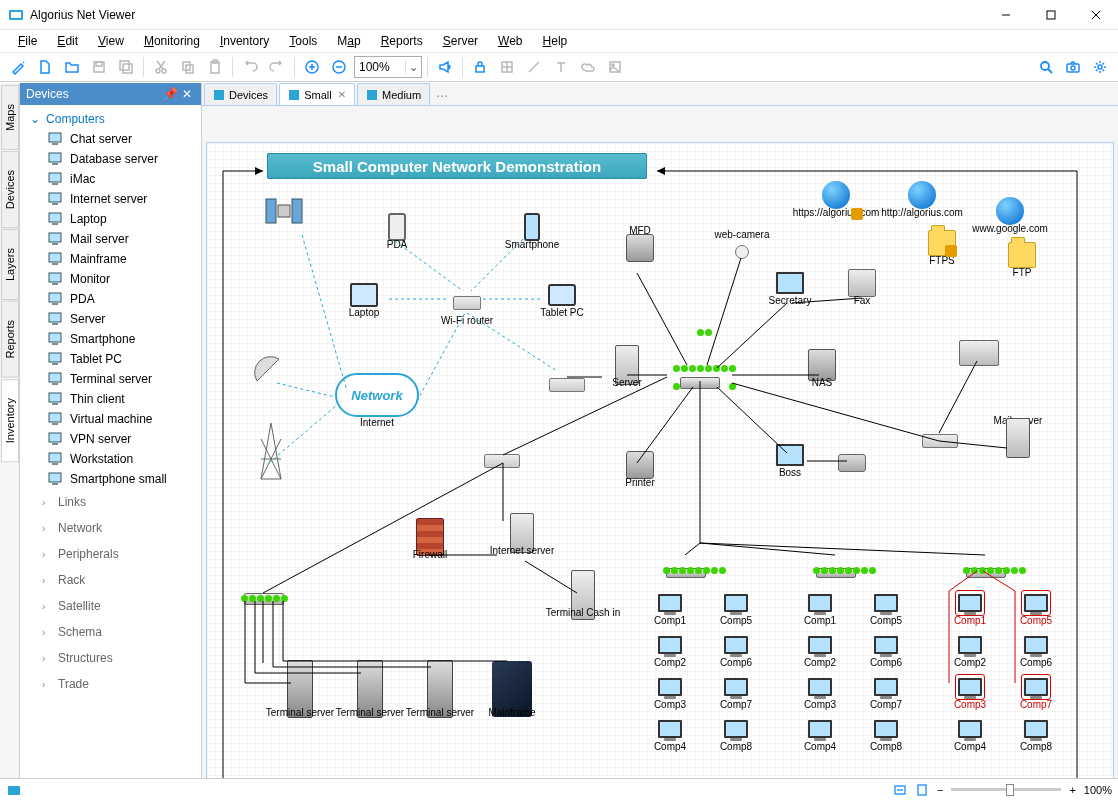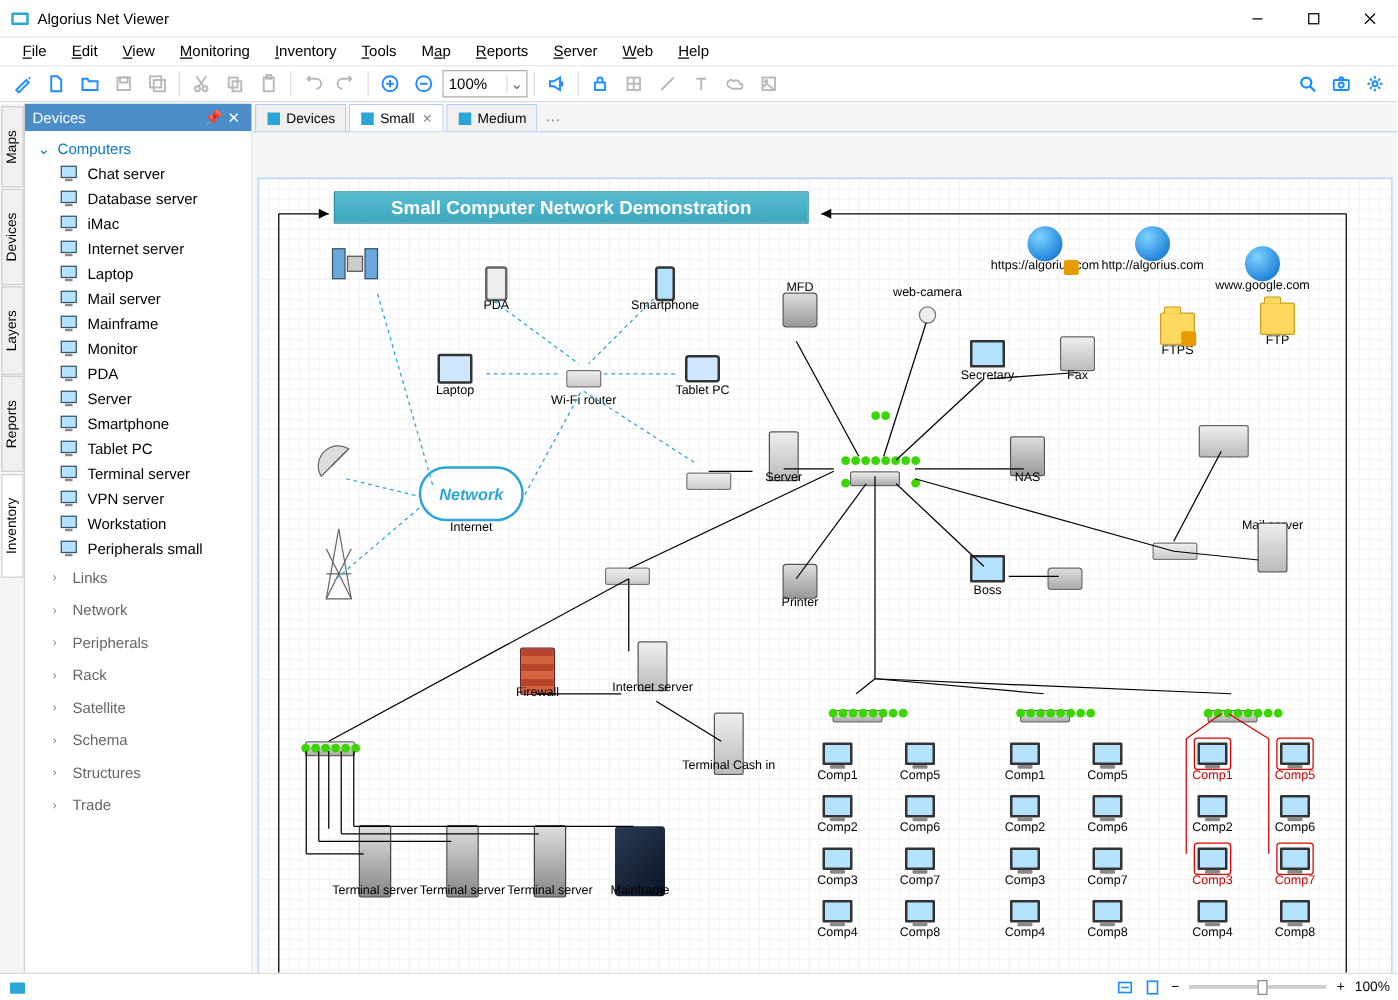--- a/index.html
+++ b/index.html
@@ -414,35 +414,49 @@
                 <rect x="1" y="1" width="12" height="9" fill="#b5e3ff" stroke="#356"></rect>
                 <rect x="4" y="11" width="6" height="2" fill="#888"></rect>
               </svg></span>
             <span>Terminal server</span>
           </div>
           <div class="tree-item">
             <span class="ico"><svg viewBox="0 0 16 14">
                 <rect x="1" y="1" width="12" height="9" fill="#b5e3ff" stroke="#356"></rect>
                 <rect x="4" y="11" width="6" height="2" fill="#888"></rect>
               </svg></span>
+            <span>Thin client</span>
+          </div>
+          <div class="tree-item">
+            <span class="ico"><svg viewBox="0 0 16 14">
+                <rect x="1" y="1" width="12" height="9" fill="#b5e3ff" stroke="#356"></rect>
+                <rect x="4" y="11" width="6" height="2" fill="#888"></rect>
+              </svg></span>
+            <span>Virtual machine</span>
+          </div>
+          <div class="tree-item">
+            <span class="ico"><svg viewBox="0 0 16 14">
+                <rect x="1" y="1" width="12" height="9" fill="#b5e3ff" stroke="#356"></rect>
+                <rect x="4" y="11" width="6" height="2" fill="#888"></rect>
+              </svg></span>
             <span>VPN server</span>
           </div>
           <div class="tree-item">
             <span class="ico"><svg viewBox="0 0 16 14">
                 <rect x="1" y="1" width="12" height="9" fill="#b5e3ff" stroke="#356"></rect>
                 <rect x="4" y="11" width="6" height="2" fill="#888"></rect>
               </svg></span>
             <span>Workstation</span>
           </div>
           <div class="tree-item">
             <span class="ico"><svg viewBox="0 0 16 14">
                 <rect x="1" y="1" width="12" height="9" fill="#b5e3ff" stroke="#356"></rect>
                 <rect x="4" y="11" width="6" height="2" fill="#888"></rect>
               </svg></span>
-            <span>Peripherals small</span>
+            <span>Smartphone small</span>
           </div>
         </div>
       <div id="tree-subs">
           <div class="tree-sub">
             <span class="chev">›</span>
             <span>Links</span>
           </div>
           <div class="tree-sub">
             <span class="chev">›</span>
             <span>Network</span>
@@ -525,21 +539,21 @@
             </div>
             <div class="lbl">http://algorius.com</div>
           </div>
         <div class="node small" style="left:778px;top:56px">
             <div class="glyph">
               <div class="web-ico"></div>
             </div>
             <div class="lbl">www.google.com</div>
           </div>
 
-        <div class="node small" style="left:710px;top:108px">
+        <div class="node small" style="left:710px;top:88px">
             <div class="glyph">
               <div class="folder">
                 <div class="tab2"></div>
                 <div class="lock-ov"></div>
               </div>
             </div>
             <div class="lbl">FTPS</div>
           </div>
         <div class="node small" style="left:790px;top:100px">
             <div class="glyph">

